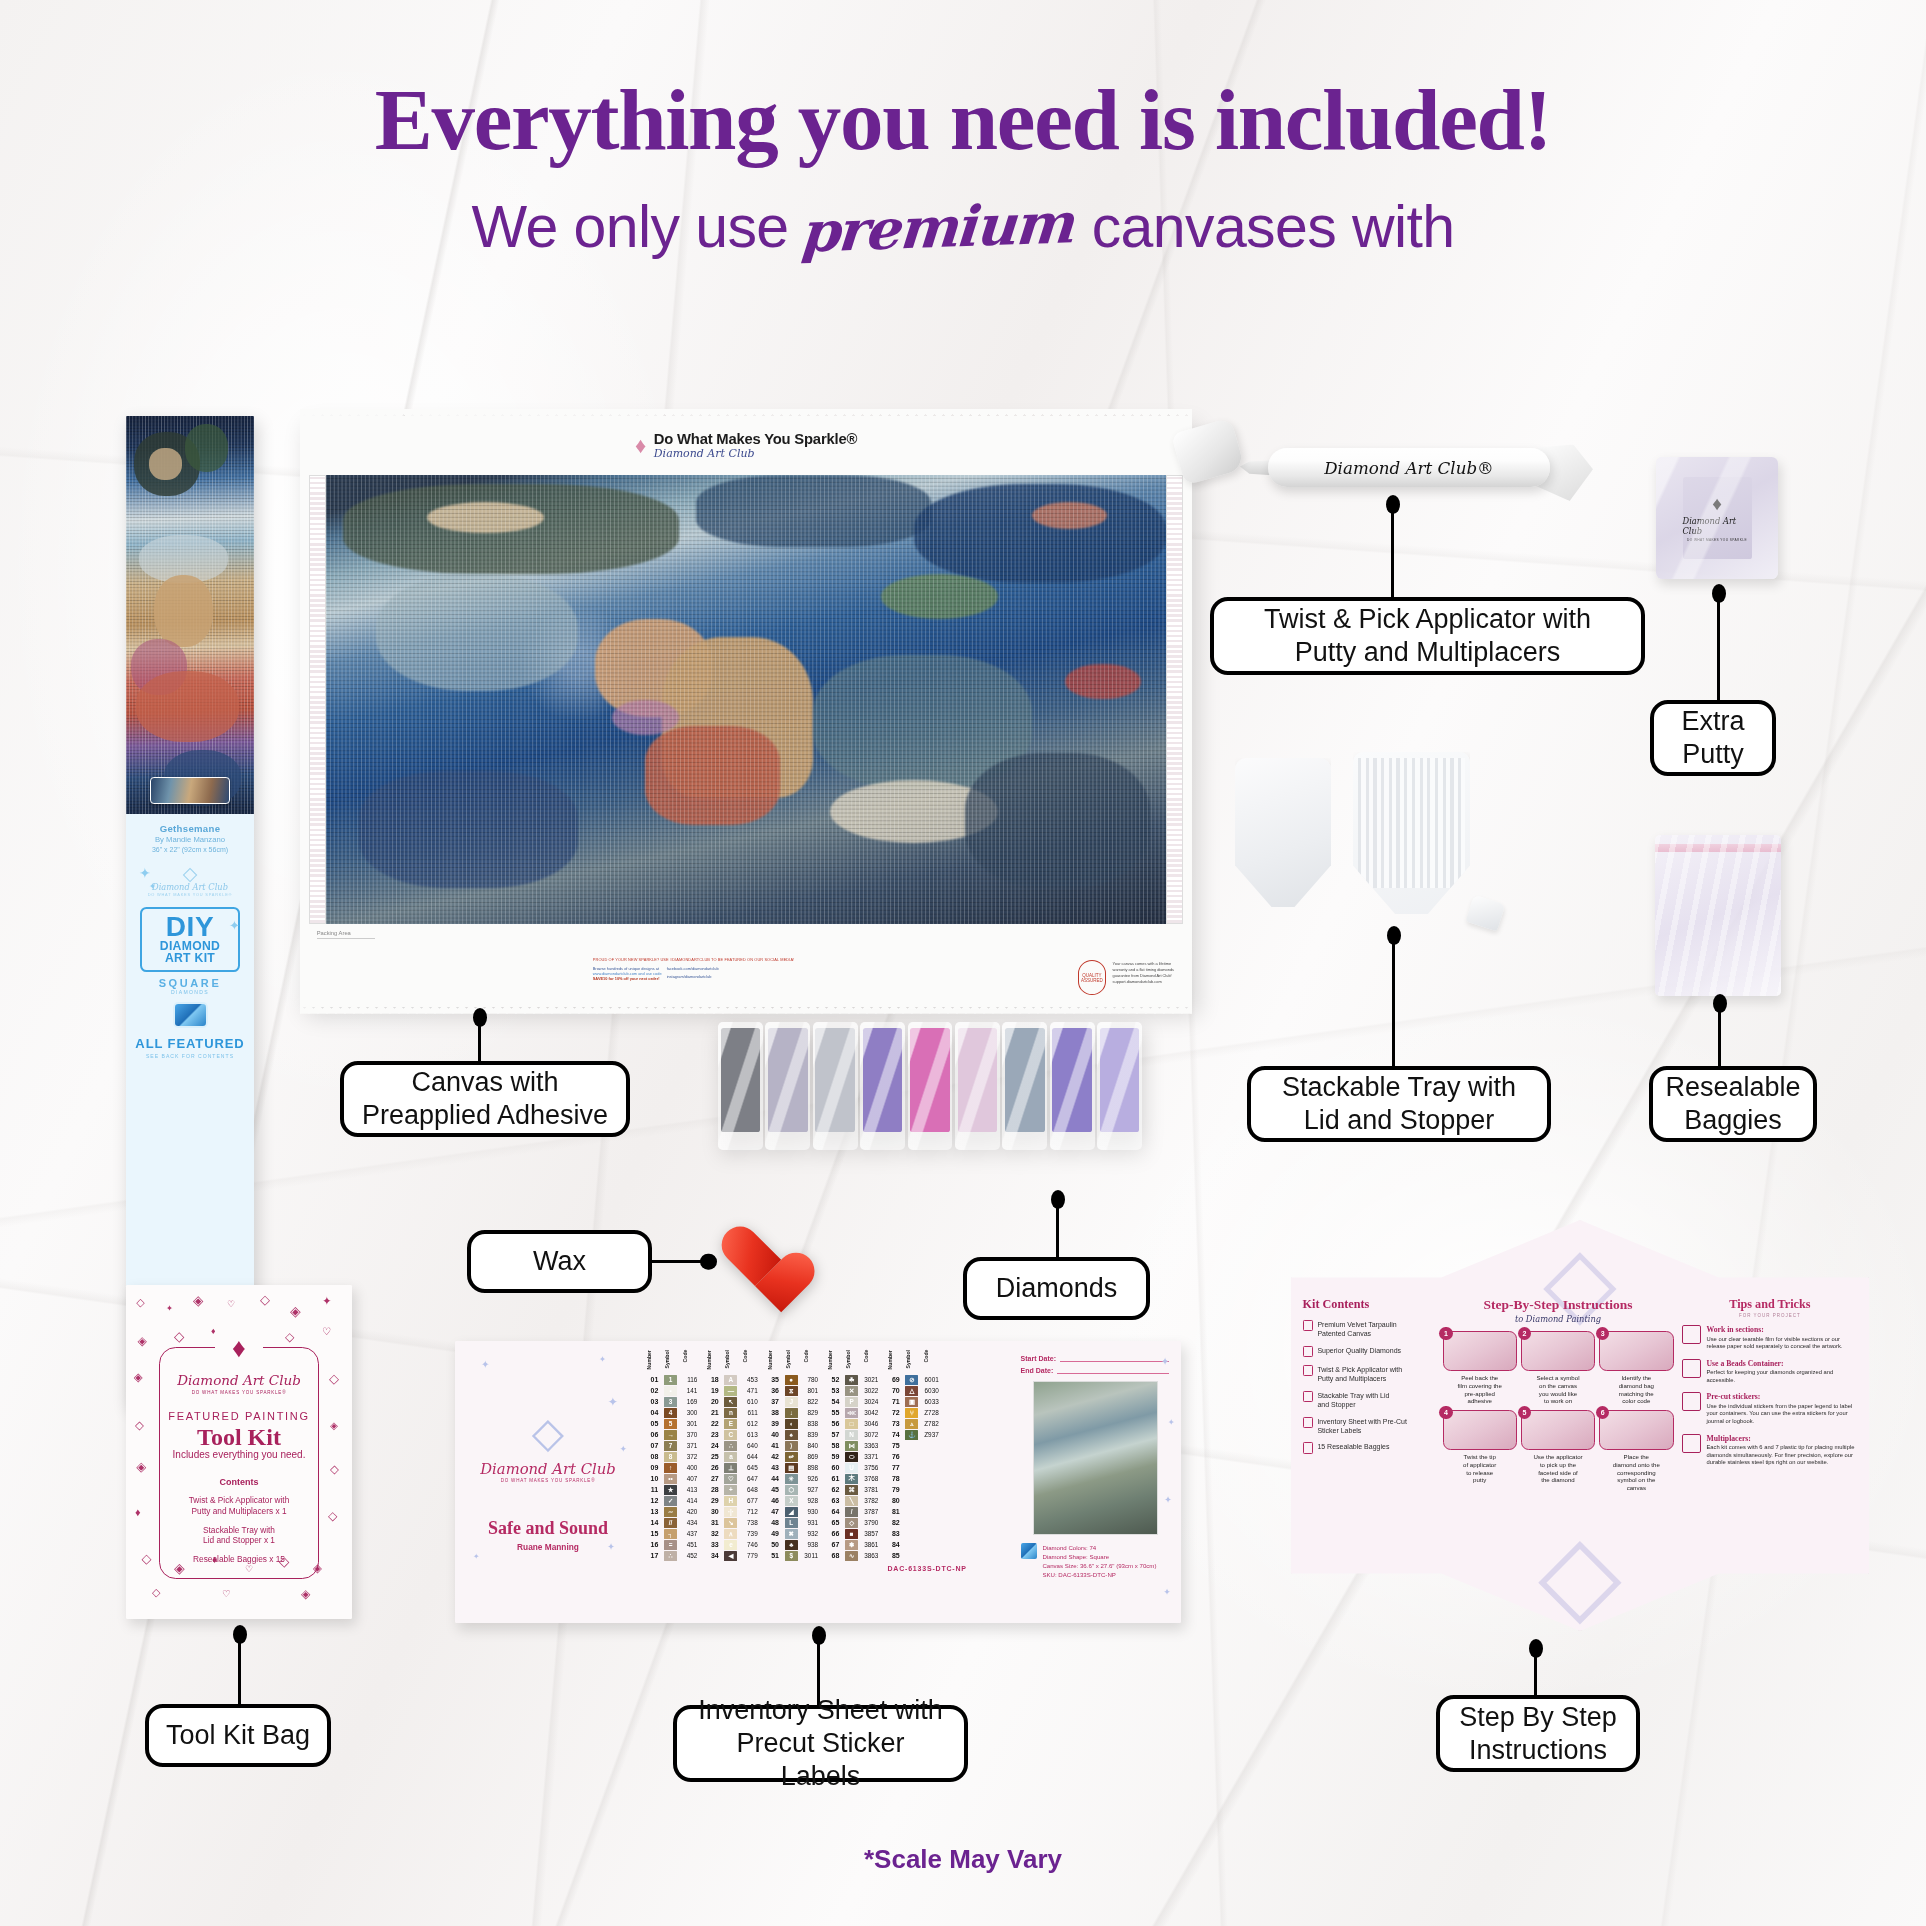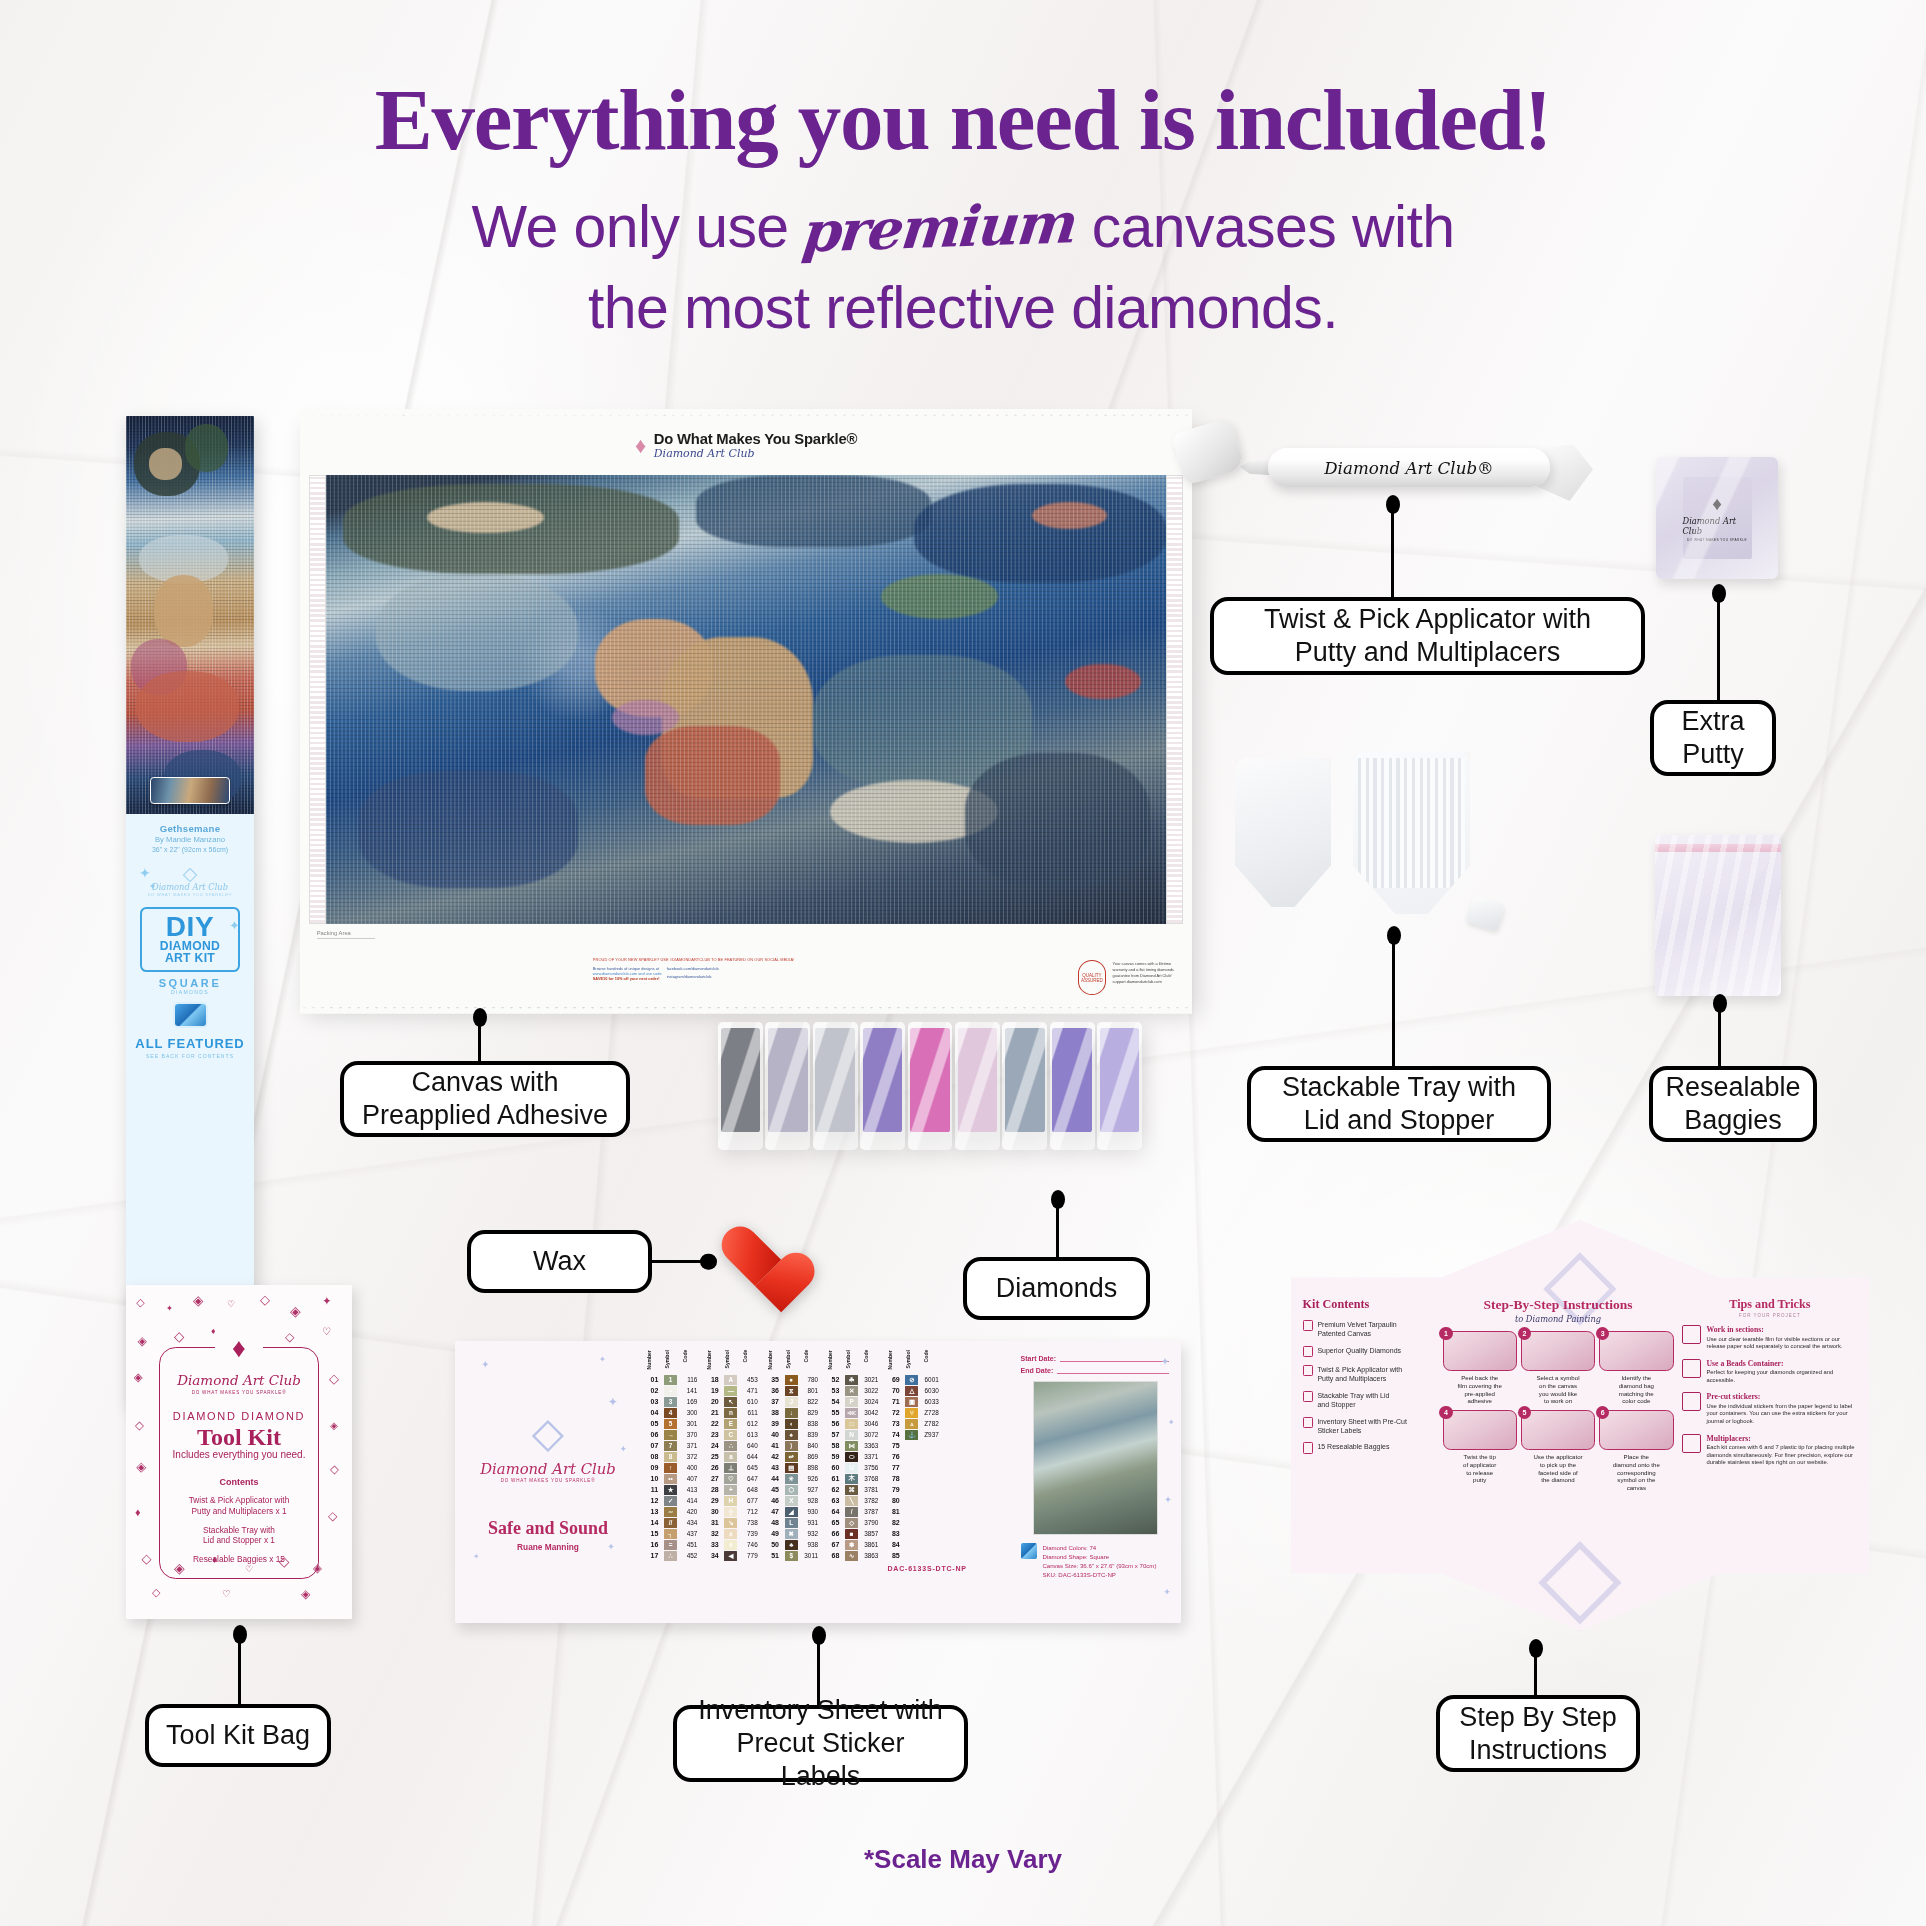--- a/index.html
+++ b/index.html
@@ -425,21 +425,20 @@
 
 <div id="marble"></div>
 
 <div id="headline">
   <div class="h1">Everything you need is included!</div>
   <div class="h2">
     <span>We only use</span>
     <span class="script-word">premium</span>
     <span>canvases with</span>
   </div>
-  <div class="h2" style="margin-top:3.9px">the most reflective diamonds.</div>
 </div>
 
 <div id="product-box">
   <div id="pb-art">
     <div class="blotch" style="left:6%;top:4%;width:52%;height:16%;background:#2e3b33;opacity:.8"></div>
     <div class="blotch" style="left:46%;top:2%;width:34%;height:12%;background:#3c5a3c;opacity:.7"></div>
     <div class="blotch" style="left:18%;top:8%;width:26%;height:8%;background:#d2b48c;opacity:.75"></div>
     <div class="blotch" style="left:10%;top:30%;width:70%;height:12%;background:#cfd9dd;opacity:.55"></div>
     <div class="blotch" style="left:22%;top:40%;width:46%;height:18%;background:#c8a273;opacity:.85"></div>
     <div class="blotch" style="left:4%;top:56%;width:44%;height:14%;background:#a8547e;opacity:.55"></div>
@@ -608,21 +607,21 @@
   <span class="tk-ico" style="left:153px;top:270px;font-size:13.5px">◇</span>
   <span class="tk-ico" style="left:187px;top:277px;font-size:11.6px">◈</span>
   <span class="tk-ico" style="left:26px;top:302px;font-size:11px">◇</span>
   <span class="tk-ico" style="left:96px;top:304px;font-size:9.6px">♡</span>
   <span class="tk-ico" style="left:175px;top:303px;font-size:12.2px">◈</span>
 
   <div id="tk-panel">
     <div id="tk-gem">♦</div>
     <div id="tk-brand">Diamond Art Club</div>
     <div id="tk-tag">DO WHAT MAKES YOU SPARKLE®</div>
-    <div id="tk-dp">DIAMOND DIAMOND</div>
+    <div id="tk-dp">FEATURED PAINTING</div>
     <div id="tk-title">Tool Kit</div>
     <div id="tk-sub">Includes everything you need.</div>
     <div id="tk-ch">Contents</div>
     <div class="tk-item" style="white-space:pre-line">Twist &amp; Pick Applicator with
 Putty and Multiplacers x 1</div>
     <div class="tk-item" style="white-space:pre-line">Stackable Tray with
 Lid and Stopper x 1</div>
     <div class="tk-item" style="white-space:pre-line">Resealable Baggies x 15</div>
   </div>
 </div>

